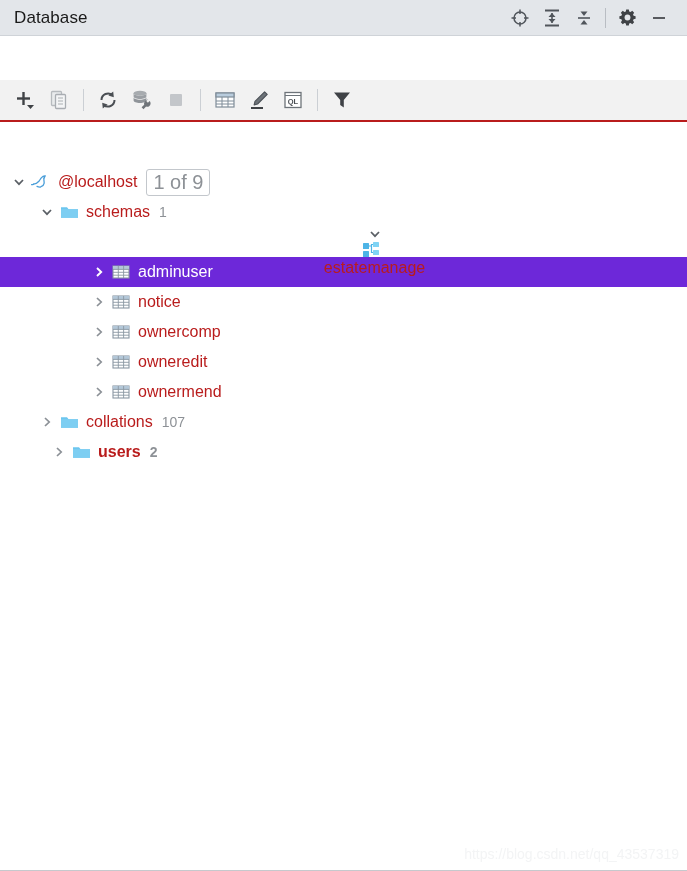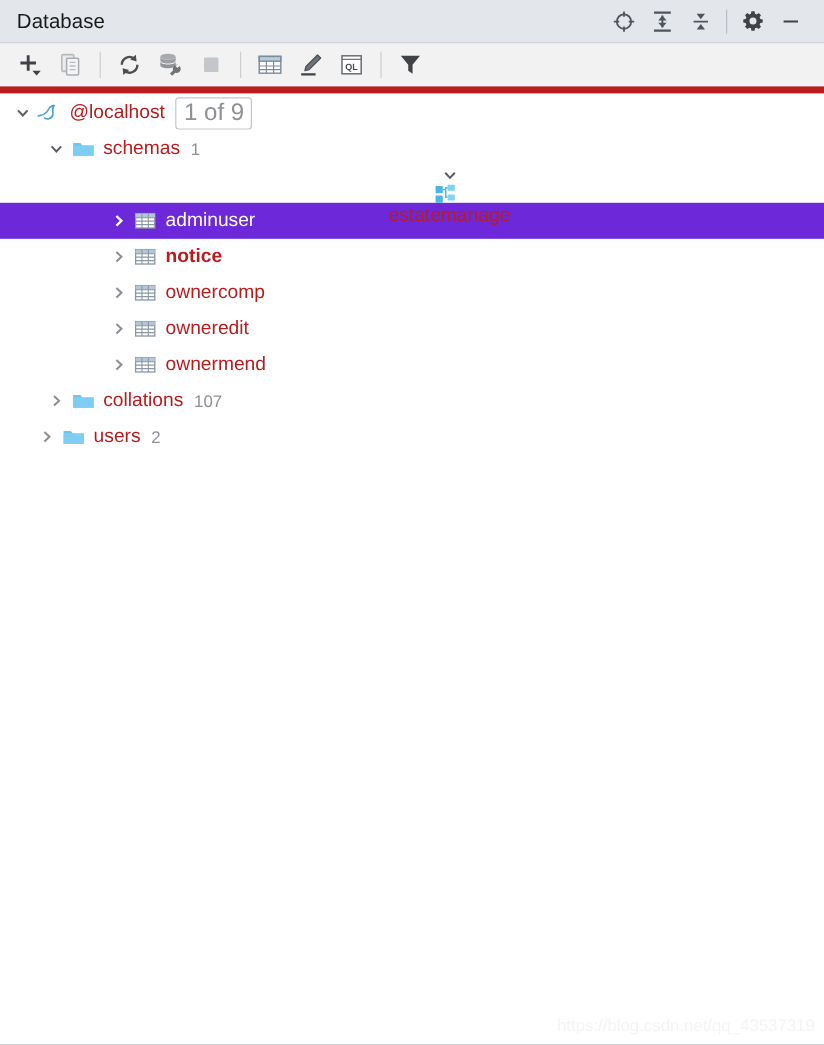--- a/index.html
+++ b/index.html
@@ -14,20 +14,21 @@
   }
 
   #app {
     width: 687px;
     height: 871px;
     position: relative;
     background: #ffffff;
     display: flex;
     flex-direction: column;
     border-bottom: 1px solid #c6c9cd;
+    gap: 44px;
   }
 
   
   .titlebar {
     height: 36px;
     min-height: 36px;
     background: #e3e6ea;
     border-bottom: 1px solid #cfd3d8;
     display: flex;
     align-items: center;
@@ -59,21 +60,21 @@
     height: 20px;
     background: #b9bdc3;
     margin: 0 5px;
   }
 
   
   .toolbar {
     height: 42px;
     min-height: 42px;
     background: #f2f2f2;
-    border-bottom: 6px solid #b91c1c;
+    border-bottom: 2px solid #b91c1c;
     display: flex;
     align-items: center;
     padding-left: 8px;
   }
   .tool-btn {
     width: 34px;
     height: 34px;
     display: flex;
     align-items: center;
     justify-content: center;
@@ -393,21 +394,21 @@
           <line x1="1" y1="5.4" x2="17" y2="5.4" stroke="#8a97a3" stroke-width="0.9"></line>
           <line x1="1" y1="8.3" x2="17" y2="8.3" stroke="#8a97a3" stroke-width="0.9"></line>
           <line x1="1" y1="11.2" x2="17" y2="11.2" stroke="#8a97a3" stroke-width="0.9"></line>
           <line x1="6.3" y1="2" x2="6.3" y2="14" stroke="#8a97a3" stroke-width="0.9"></line>
           <line x1="11.6" y1="2" x2="11.6" y2="14" stroke="#8a97a3" stroke-width="0.9"></line>
         </svg>
       </div>
       <span class="node-label">adminuser</span>
     </div>
 
-    <div class="row" style="padding-left:88px;font-weight:bold;">
+    <div class="row" style="padding-left:88px;">
       <div class="twisty">
         <svg width="14" height="14" viewBox="0 0 14 14">
             <polyline points="5,3 9.2,7 5,11" fill="none" stroke="#8b9096" stroke-width="1.7"></polyline>
           </svg>
       </div>
       <div class="node-icon">
         <svg width="18" height="16" viewBox="0 0 18 16">
           <rect x="1" y="2" width="16" height="12" fill="#ffffff" stroke="#8a97a3" stroke-width="1.1"></rect>
           <rect x="1" y="2" width="16" height="3.4" fill="#b3c7d8"></rect>
           <line x1="1" y1="5.4" x2="17" y2="5.4" stroke="#8a97a3" stroke-width="0.9"></line>
@@ -490,21 +491,21 @@
       <div class="node-icon">
         <svg width="19" height="16" viewBox="0 0 19 16">
           <path d="M1 3.2h6l1.6 2H18v8.6H1z" fill="#6cc6ef"></path>
           <path d="M1 5.2h17v8.6H1z" fill="#7dcef2"></path>
         </svg>
       </div>
       <span class="node-label">collations</span>
       <span class="node-count">107</span>
     </div>
 
-    <div class="row" style="padding-left:28px;">
+    <div class="row" style="padding-left:48px;font-weight:bold;">
       <div class="twisty">
         <svg width="14" height="14" viewBox="0 0 14 14">
             <polyline points="5,3 9.2,7 5,11" fill="none" stroke="#8b9096" stroke-width="1.7"></polyline>
           </svg>
       </div>
       <div class="node-icon">
         <svg width="19" height="16" viewBox="0 0 19 16">
           <path d="M1 3.2h6l1.6 2H18v8.6H1z" fill="#6cc6ef"></path>
           <path d="M1 5.2h17v8.6H1z" fill="#7dcef2"></path>
         </svg>

